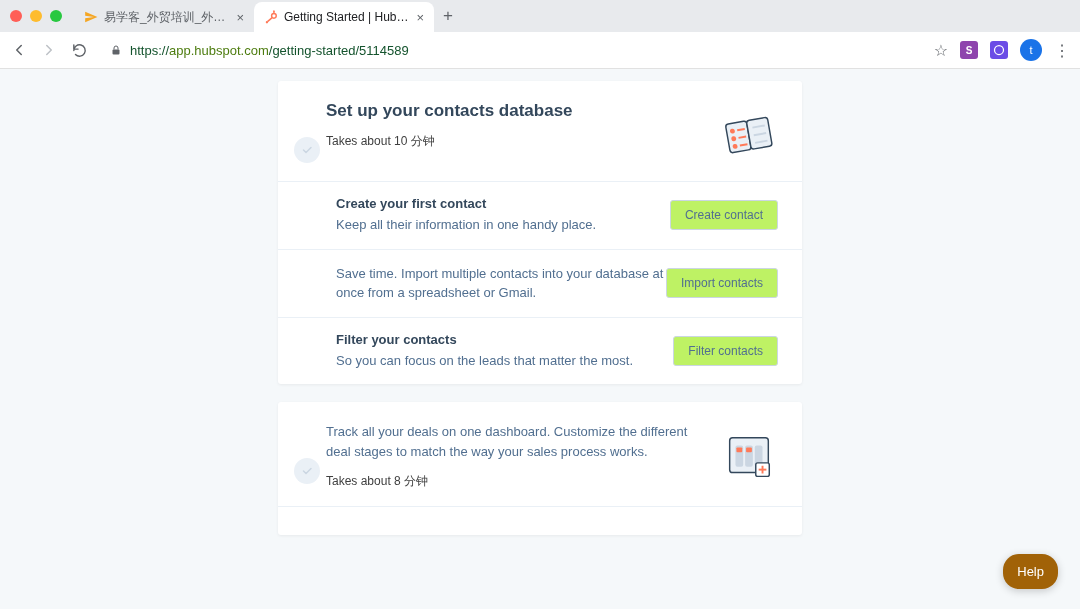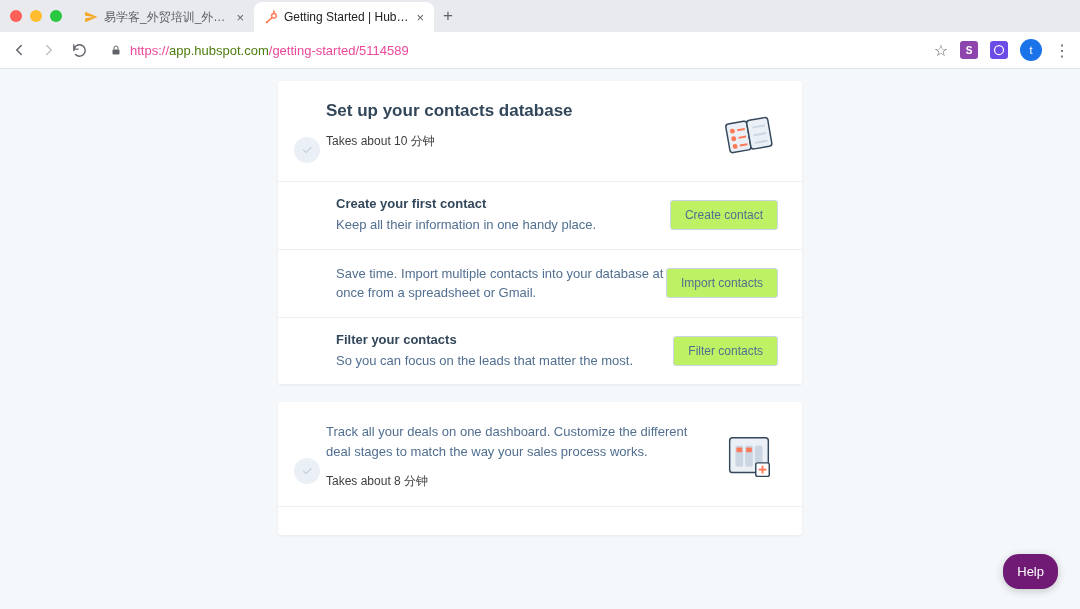--- a/index.html
+++ b/index.html
@@ -19,21 +19,21 @@
 .tab .title { white-space: nowrap; overflow: hidden; text-overflow: ellipsis; flex: 1; }
 .tab .close { font-size: 13px; color: #5f6368; flex-shrink: 0; }
 .new-tab { width: 28px; text-align: center; font-size: 17px; color: #5f6368; cursor: pointer; }
 
 .toolbar { display: flex; align-items: center; height: 36px; padding: 0 10px; gap: 12px; background: #fff; }
 .nav-btn { width: 18px; height: 18px; display: flex; align-items: center; justify-content: center; color: #5f6368; cursor: pointer; }
 .nav-btn.disabled { color: #bdc1c6; }
 .omnibox { flex: 1; display: flex; align-items: center; height: 28px; border-radius: 14px; padding: 0 10px; font-size: 13px; color: #202124; gap: 8px; }
 .lock { width: 12px; height: 12px; }
 .url-host { color: #4d7c0f; }
-.url-path { color: #ec4899; }
+.url-path { color: #14532d; }
 .toolbar-right { display: flex; align-items: center; gap: 12px; margin-left: auto; }
 .ext-icon { width: 18px; height: 18px; border-radius: 3px; display: flex; align-items: center; justify-content: center; font-size: 10px; font-weight: bold; color: #fff; }
 .avatar { width: 22px; height: 22px; border-radius: 50%; background: #1a73e8; display: flex; align-items: center; justify-content: center; color: #fff; font-size: 11px; font-weight: 500; }
 .dots { font-size: 16px; color: #5f6368; }
 
 
 .page { height: calc(609px - 68px); overflow-y: auto; position: relative; }
 .content-col { width: 524px; margin: 0 auto; padding-top: 12px; }
 
 .card { background: #fff; border-radius: 3px; box-shadow: 0 1px 3px rgba(0,0,0,0.06); margin-bottom: 18px; }
@@ -46,21 +46,21 @@
 .card-time { font-size: 12px; color: #404040; margin-top: 12px; }
 .card-illus { width: 58px; height: 56px; flex-shrink: 0; margin-top: 8px; }
 
 .task { display: flex; align-items: flex-start; padding: 14px 24px 14px 58px; border-top: 1px solid #eaf0f6; }
 .task-text { flex: 1; }
 .task-title { font-size: 13px; font-weight: 600; color: #33475b; margin-bottom: 4px; }
 .task-sub { font-size: 13px; color: #516f90; line-height: 1.5; max-width: 380px; }
 .task-btn { font-size: 12px; color: #516f90; background: #bef264; border: 1px solid #cbd6e2; padding: 7px 14px; border-radius: 3px; cursor: pointer; white-space: nowrap; align-self: center; }
 
 
-.help-bubble { position: absolute; right: 22px; bottom: 20px; background: #701a75; color: #fff; font-size: 13px; font-weight: 500; padding: 10px 14px; border-radius: 16px; box-shadow: 0 2px 8px rgba(0,0,0,0.2); cursor: pointer; }
+.help-bubble { position: absolute; right: 22px; bottom: 20px; background: #a16207; color: #fff; font-size: 13px; font-weight: 500; padding: 10px 14px; border-radius: 16px; box-shadow: 0 2px 8px rgba(0,0,0,0.2); cursor: pointer; }
 
 
 .page::-webkit-scrollbar { width: 14px; }
 .page::-webkit-scrollbar-track { background: transparent; }
 .page::-webkit-scrollbar-thumb { background: #c1c1c1; border-radius: 7px; border: 3px solid #f5f8fa; }
 </style>
 </head>
 <body>
 
 <div class="browser-chrome">

